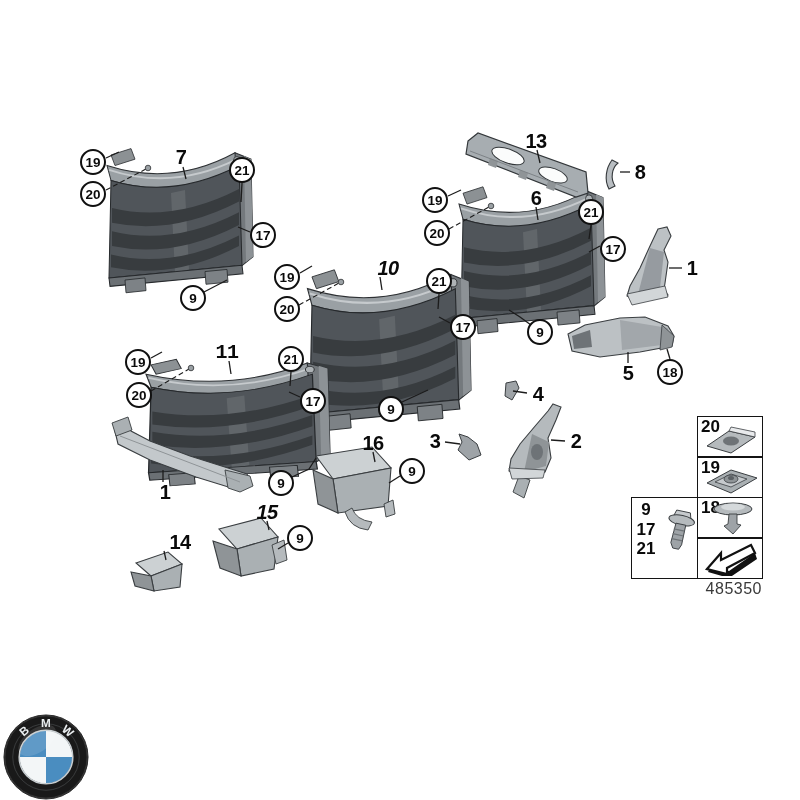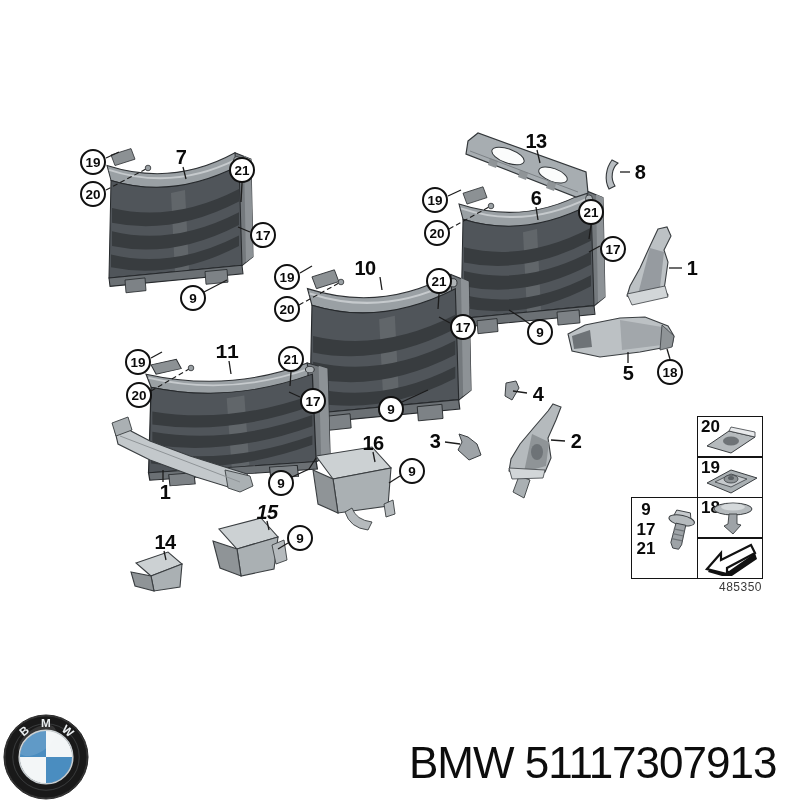--- a/index.html
+++ b/index.html
@@ -16,21 +16,21 @@
               border:1.6px solid #141414;background:#fff;box-sizing:border-box;z-index:4;}
   .legend-div{position:absolute;left:0;width:100%;height:1.6px;background:#141414;}
   .legend-combo{position:absolute;left:631px;top:497px;width:68px;height:82px;
                 border:1.6px solid #141414;background:#fff;box-sizing:border-box;z-index:3;}
   .cell-ref{position:absolute;left:4px;font-weight:700;font-size:17px;color:#0a0a0a;z-index:6;}
   .combo-refs{position:absolute;left:633px;top:500px;width:26px;z-index:6;}
   .combo-refs div{text-align:center;font-weight:700;font-size:17px;line-height:19px;color:#0a0a0a;}
   .combo-refs div:first-child{margin-bottom:1px;}
   .icon-abs{position:absolute;z-index:6;}
   .diagram-code{position:absolute;left:700px;top:580px;width:62px;text-align:right;
-                font-size:12px;color:#3a3a3a;z-index:6;letter-spacing:0.5px;}
+                font-size:16px;color:#3a3a3a;z-index:6;letter-spacing:0.5px;}
   .product-title{position:absolute;left:409px;top:739px;font-size:44px;line-height:48px;
                  letter-spacing:-1px;color:#0d0d0d;white-space:nowrap;z-index:6;}
   .logo-wrap{position:absolute;left:2px;top:713px;width:88px;height:88px;z-index:6;}
 </style>
 </head>
 <body>
 
 <div class="stage">
 
   <svg class="layer" width="800" height="800" viewBox="0 0 800 800">
@@ -209,31 +209,31 @@
       <div class="callout" style="left: 291px; top: 359px;">21</div>
       <div class="callout" style="left: 313px; top: 401px;">17</div>
       <div class="callout" style="left: 281px; top: 483px;">9</div>
       <div class="callout" style="left: 670px; top: 372px;">18</div>
       <div class="callout" style="left: 412px; top: 471px;">9</div>
       <div class="callout" style="left: 300px; top: 538px;">9</div>
       <div class="plabel" style="left: 181px; top: 157px;">7</div>
       <div class="plabel" style="left: 536px; top: 141px; text-align: center;">13</div>
       <div class="plabel" style="left: 640px; top: 172px;">8</div>
       <div class="plabel" style="left: 536px; top: 198px;">6</div>
-      <div class="plabel" style="left: 365px; top: 268px;">10</div>
+      <div class="plabel" style="left: 388px; top: 268px; font-style: italic;">10</div>
       <div class="plabel" style="left: 692px; top: 268px;">1</div>
       <div class="plabel" style="left: 227px; top: 352px; font-family: Liberation Mono, monospace;">11</div>
       <div class="plabel" style="left: 628px; top: 373px;">5</div>
       <div class="plabel" style="left: 538px; top: 394px;">4</div>
       <div class="plabel" style="left: 373px; top: 443px;">16</div>
       <div class="plabel" style="left: 576px; top: 441px;">2</div>
       <div class="plabel" style="left: 435px; top: 441px;">3</div>
       <div class="plabel" style="left: 165px; top: 492px;">1</div>
       <div class="plabel" style="left: 267px; top: 512px; font-style: italic;">15</div>
-      <div class="plabel" style="left: 165px; top: 542px; text-align: center;">14</div>
+      <div class="plabel" style="left: 180px; top: 542px; text-align: center;">14</div>
     </div>
 
   <div class="legend-col">
     <div class="legend-div" style="top:39px"></div>
     <div class="legend-div" style="top:79.5px"></div>
     <div class="legend-div" style="top:120px"></div>
   </div>
 
   <div class="cell-ref" style="left:701px;top:417px">20</div>
   <svg class="icon-abs" style="left:703px;top:424px" width="56" height="30" viewBox="0 0 56 30">
@@ -291,15 +291,14 @@
       <circle cx="45" cy="45" r="27.4" fill="none" stroke="#c7cdd0" stroke-width="1.6"></circle>
       <g font-family="Liberation Sans, sans-serif" font-size="12" font-weight="600" fill="#e9edef" text-anchor="middle">
         <text x="45" y="14.5" transform="rotate(-40 45 45)">B</text>
         <text x="45" y="14.5">M</text>
         <text x="45" y="14.5" transform="rotate(40 45 45)">W</text>
       </g>
       <ellipse cx="36" cy="28" rx="22" ry="12" fill="#ffffff" opacity="0.12" transform="rotate(-35 36 28)"></ellipse>
     </svg>
   </div>
 
-  <div class="product-title">BMW 51117307913</div>
 
 </div>
 
 </body></html>

